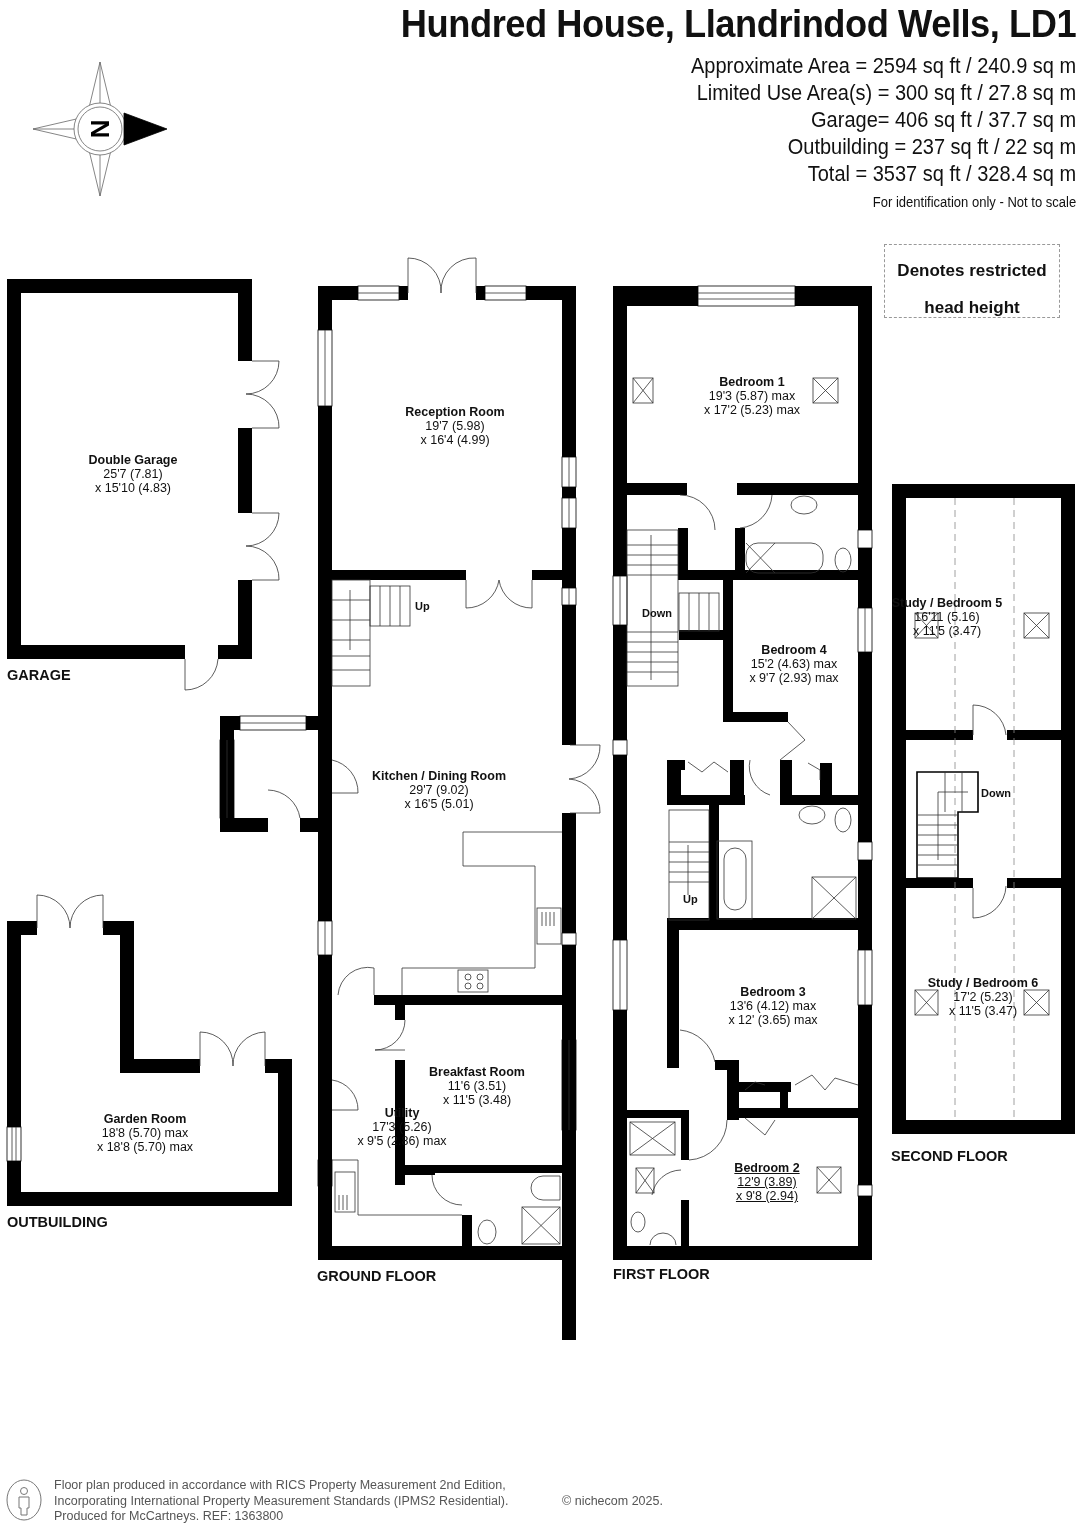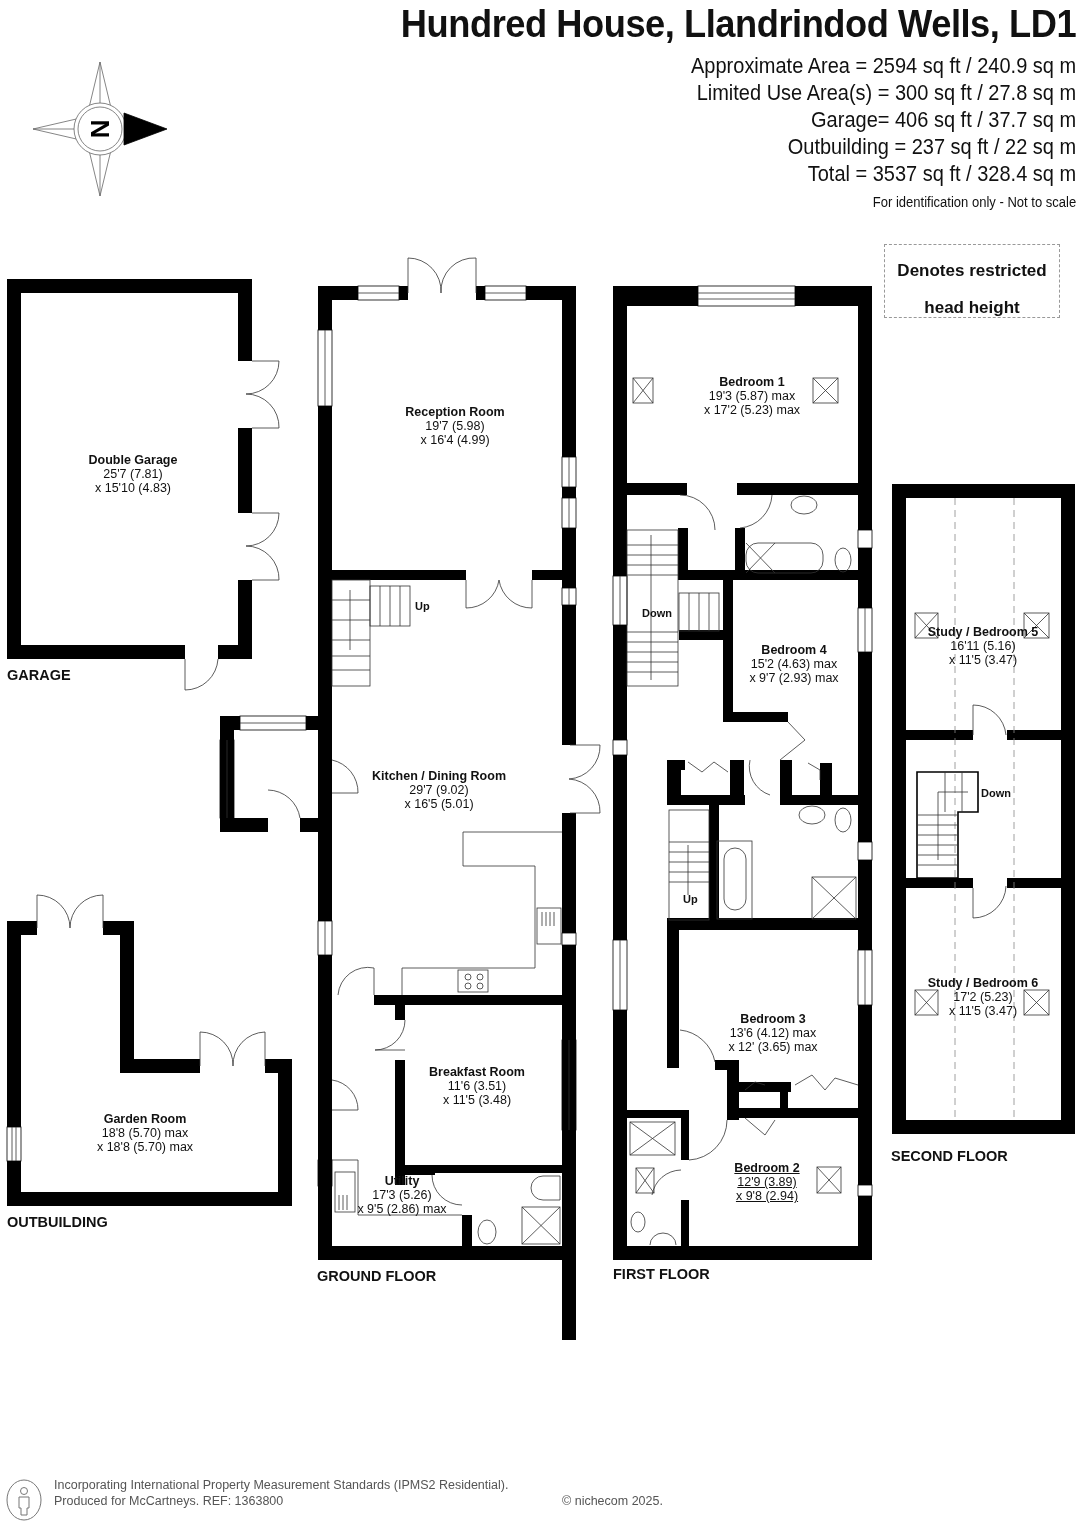--- a/index.html
+++ b/index.html
@@ -415,66 +415,67 @@
 <div class="lbl" style="left:439px; top:769px;">
   <div class="name">Kitchen / Dining Room</div>
   <div class="dim">29'7 (9.02)</div>
   <div class="dim">x 16'5 (5.01)</div>
 </div>
 <div class="lbl" style="left:477px; top:1065px;">
   <div class="name">Breakfast Room</div>
   <div class="dim">11'6 (3.51)</div>
   <div class="dim">x 11'5 (3.48)</div>
 </div>
-<div class="lbl" style="left:402px; top:1174px;">
+<div class="lbl" style="left:402px; top:1106px;">
   <div class="name">Utility</div>
   <div class="dim">17'3 (5.26)</div>
   <div class="dim">x 9'5 (2.86) max</div>
 </div>
 <div class="floor" style="left:317px; top:1268px;">GROUND FLOOR</div>
 
 <div class="lbl" style="left:740px; top:375px;margin-left:12px;">
   <div class="name">Bedroom 1</div>
   <div class="dim">19'3 (5.87) max</div>
   <div class="dim">x 17'2 (5.23) max</div>
 </div>
 <div class="tag" style="left:642px; top:607px;">Down</div>
 <div class="lbl" style="left:794px; top:643px;">
   <div class="name">Bedroom 4</div>
   <div class="dim">15'2 (4.63) max</div>
   <div class="dim">x 9'7 (2.93) max</div>
 </div>
 <div class="tag" style="left:683px; top:893px;">Up</div>
-<div class="lbl" style="left:773px; top:985px;margin-top:27px;">
+<div class="lbl" style="left:773px; top:985px;">
   <div class="name">Bedroom 3</div>
   <div class="dim">13'6 (4.12) max</div>
   <div class="dim">x 12' (3.65) max</div>
 </div>
 <div class="lbl" style="left:767px; top:1161px;text-decoration:underline;">
   <div class="name">Bedroom 2</div>
   <div class="dim">12'9 (3.89)</div>
   <div class="dim">x 9'8 (2.94)</div>
 </div>
 <div class="floor" style="left:613px; top:1266px;">FIRST FLOOR</div>
 
-<div class="lbl" style="left:983px; top:596px;margin-top:29px;">
+<div class="lbl" style="left:947px; top:596px;">
   <div class="name">Study / Bedroom 5</div>
   <div class="dim">16'11 (5.16)</div>
   <div class="dim">x 11'5 (3.47)</div>
 </div>
 <div class="tag" style="left:981px; top:787px;">Down</div>
 <div class="lbl" style="left:983px; top:976px;">
   <div class="name">Study / Bedroom 6</div>
   <div class="dim">17'2 (5.23)</div>
   <div class="dim">x 11'5 (3.47)</div>
 </div>
 <div class="floor" style="left:891px; top:1148px;">SECOND FLOOR</div>
 
 <svg class="info-icon" viewBox="0 0 40 44">
   <ellipse cx="20" cy="22" rx="17" ry="20" fill="none" stroke="#777" stroke-width="1"></ellipse>
   <circle cx="20" cy="13" r="3.5" fill="none" stroke="#777" stroke-width="1"></circle>
   <path d="M15,19 L25,19 L25,30 L23,30 L23,37 L17,37 L17,30 L15,30 Z" fill="none" stroke="#777" stroke-width="1"></path>
 </svg>
 <div class="footer">
+  <div class="fline">Floor plan produced in accordance with RICS Property Measurement 2nd Edition,</div>
   <div class="fline">Incorporating International Property Measurement Standards (IPMS2 Residential).</div>
   <div class="fline">Produced for McCartneys.   REF: 1363800</div>
   <div class="copy">© nichecom 2025.</div>
 </div>
 
 </body></html>

